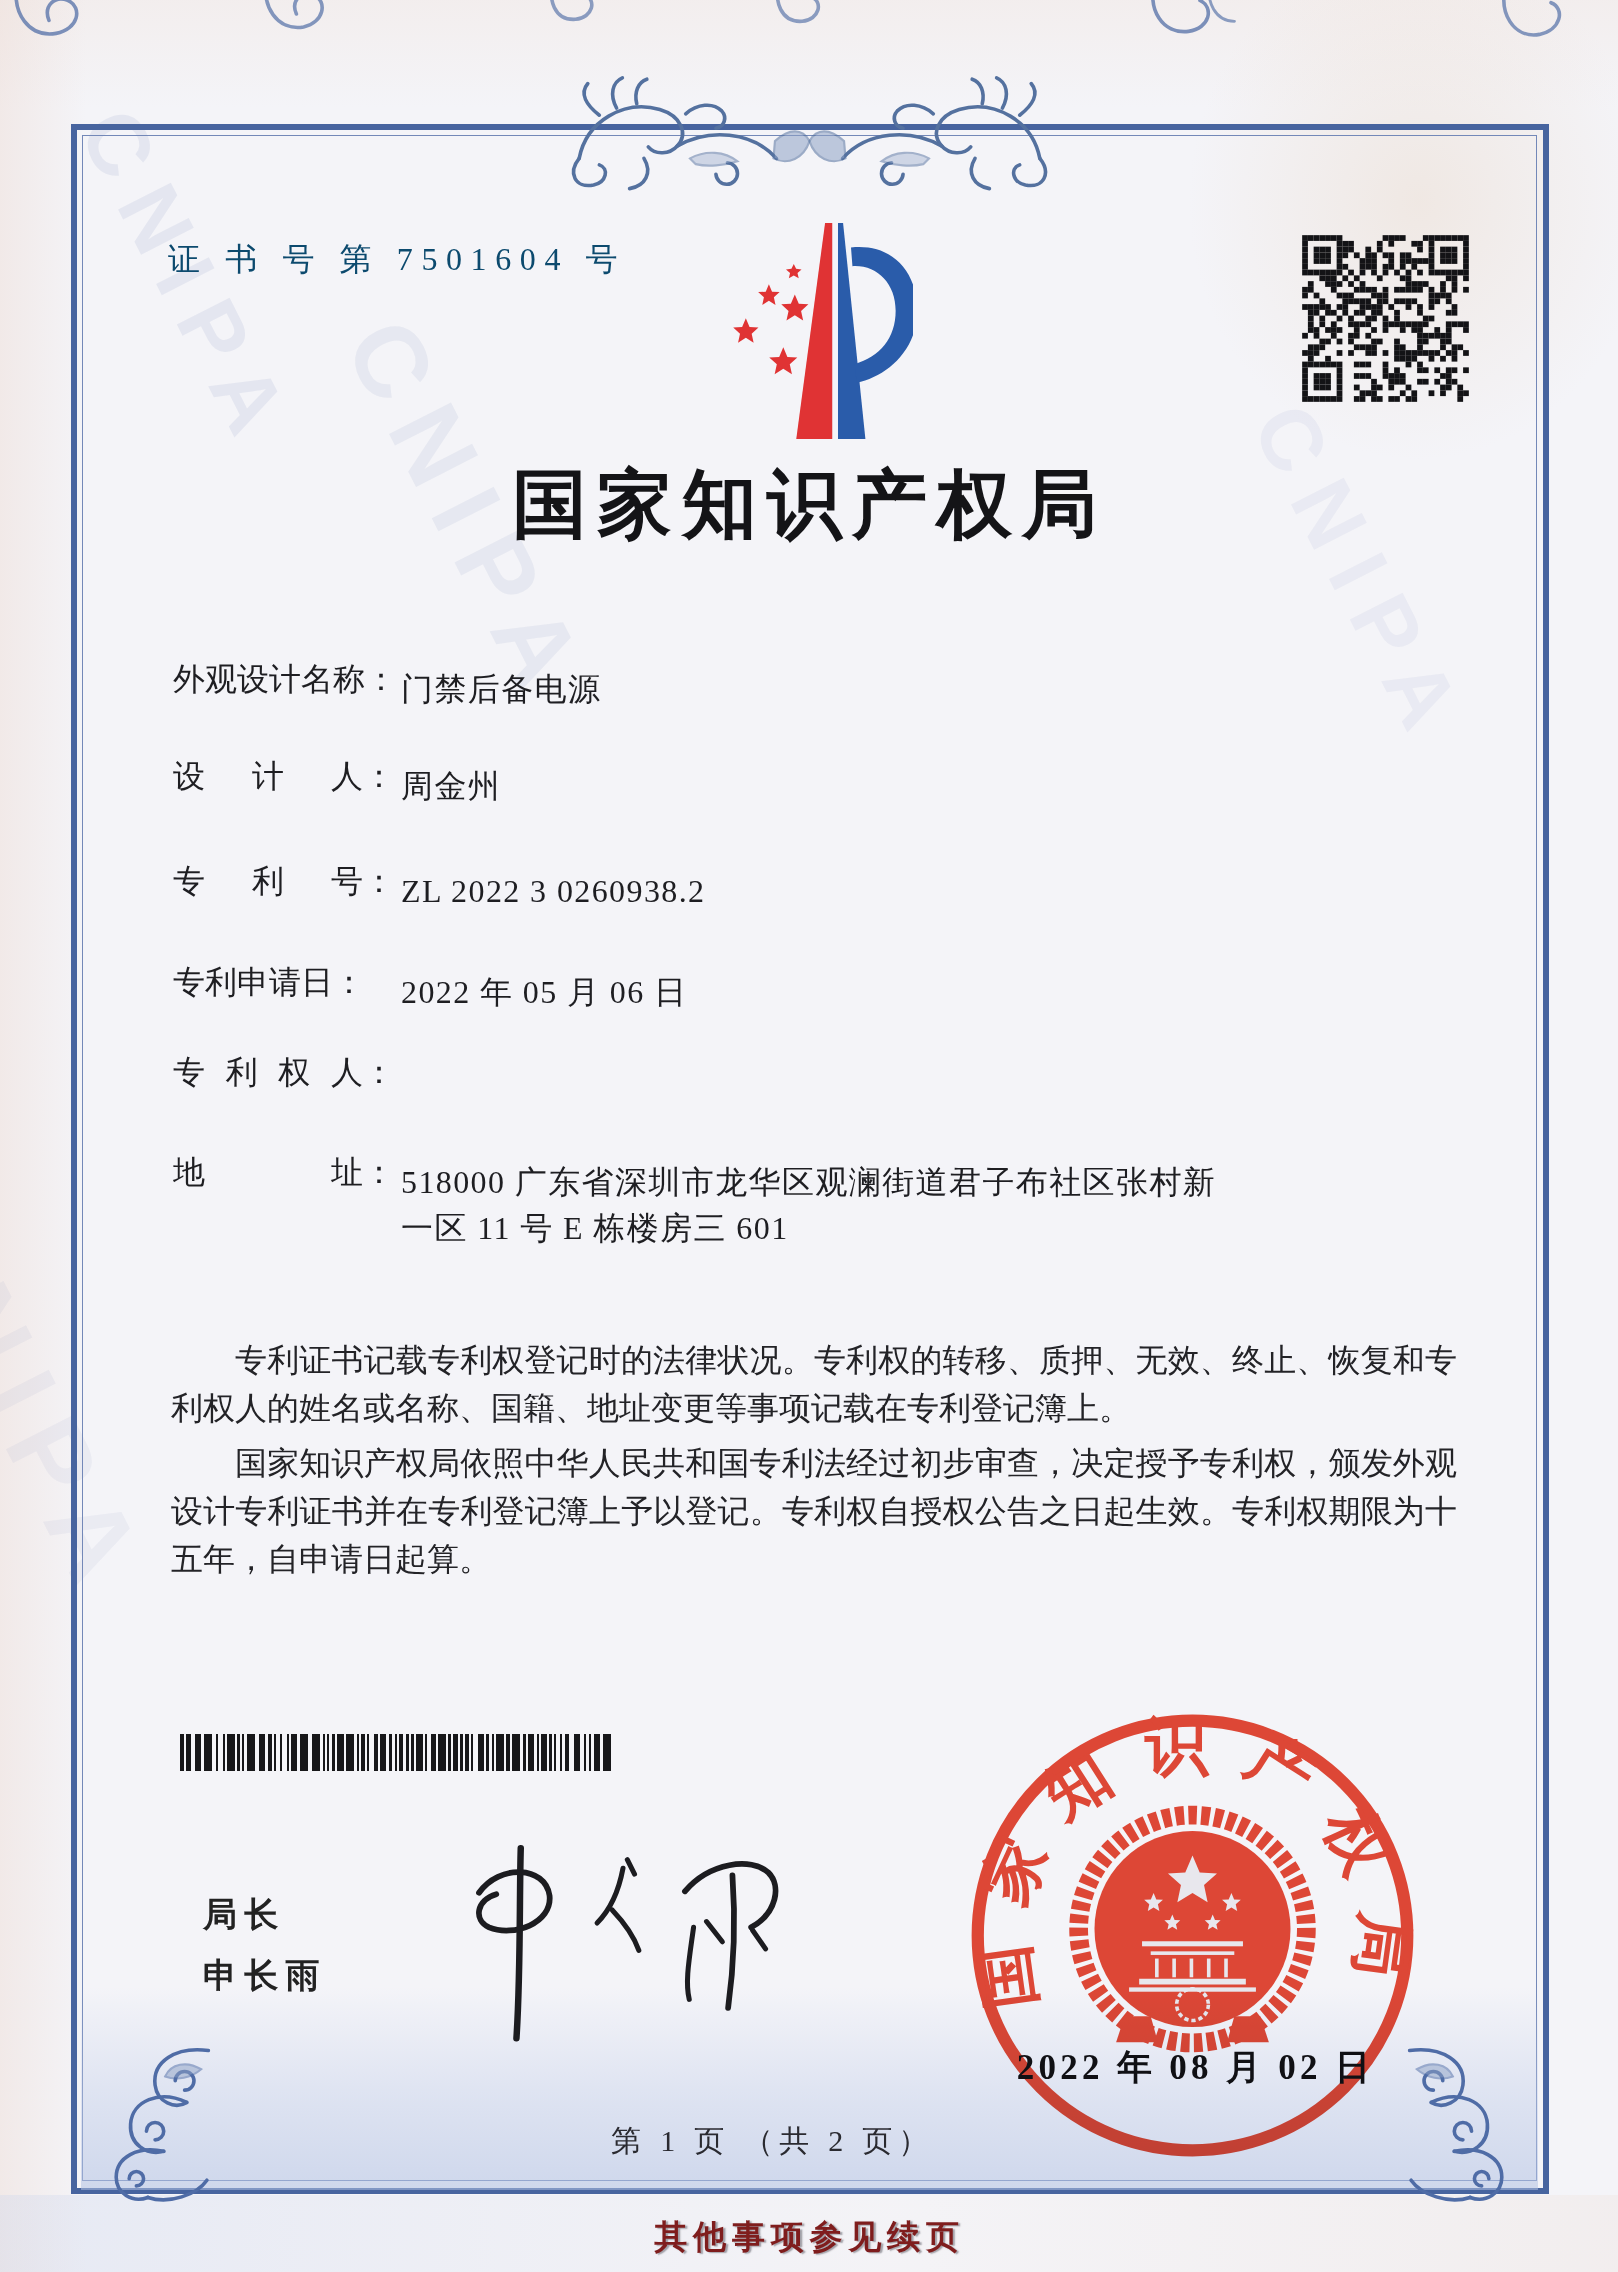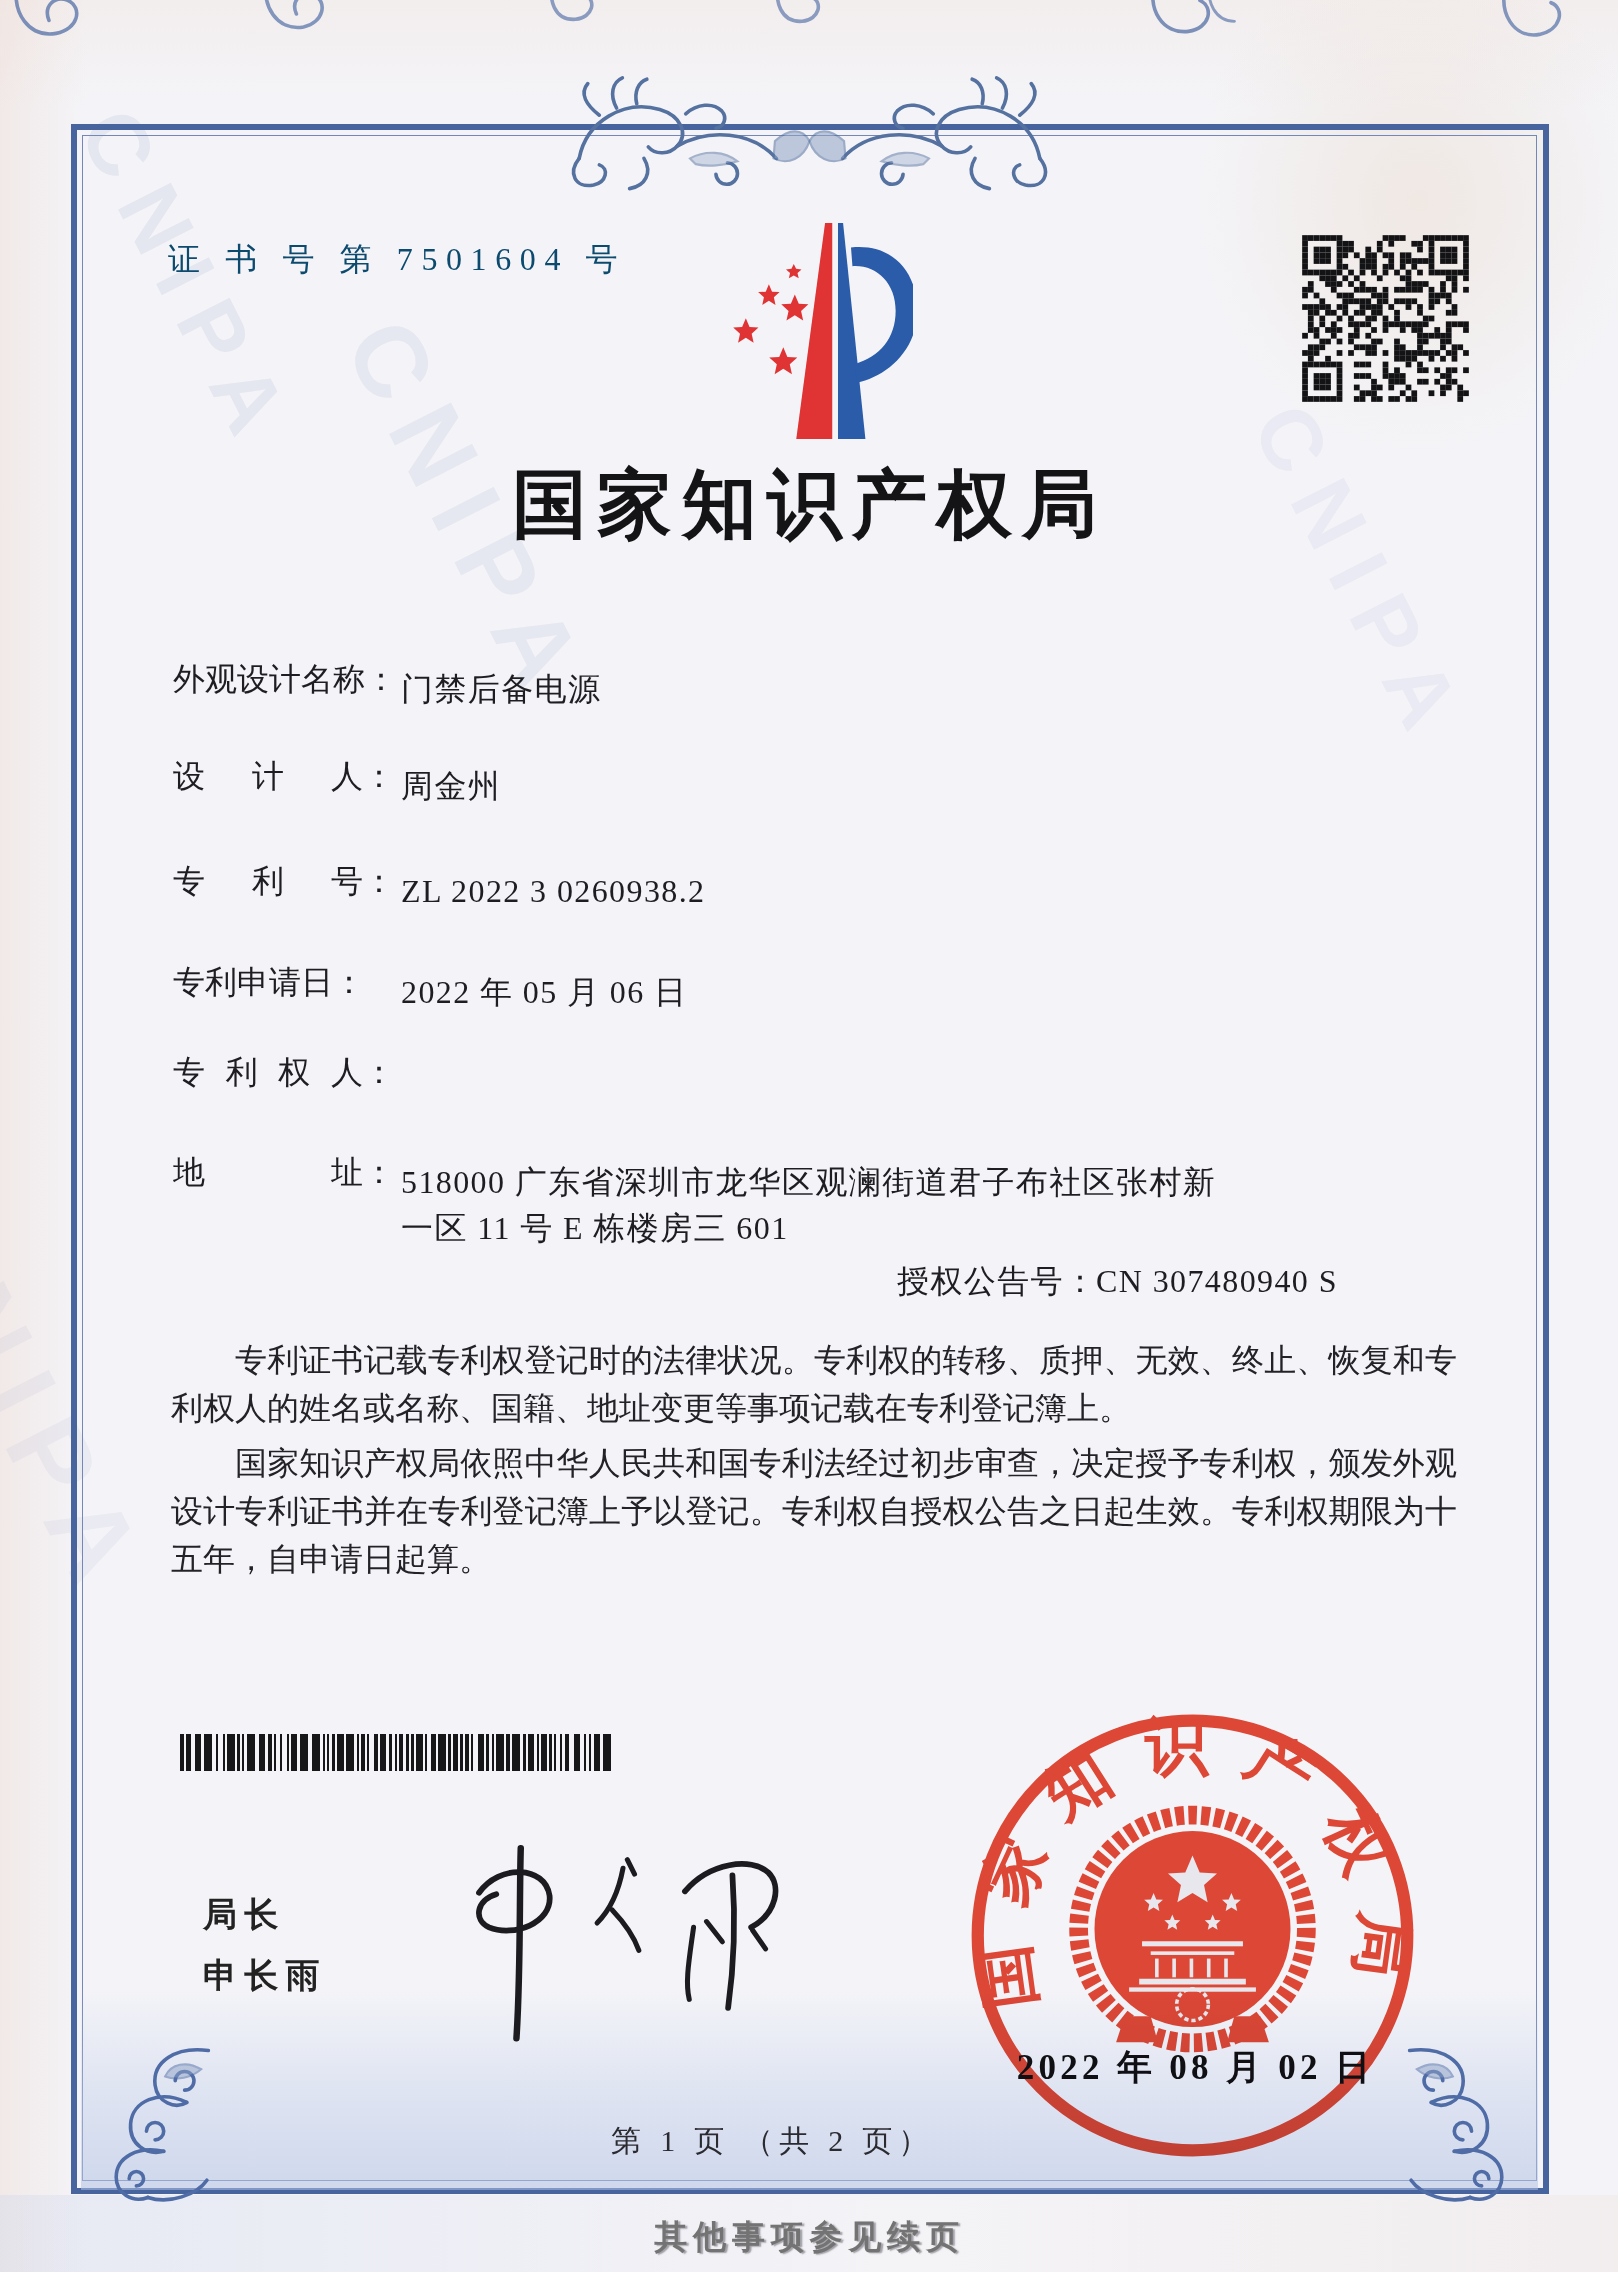--- a/index.html
+++ b/index.html
@@ -53,21 +53,21 @@
     font-family:"Liberation Sans","DejaVu Sans",sans-serif;color:#222;}
   .sig-svg{left:407px;top:1822px;}
   
   .seal{left:959px;top:1702px;width:467px;height:467px;mix-blend-mode:multiply;opacity:.95;}
   .seal-date{left:1001px;top:2044px;width:389px;text-align:center;font-size:35px;
     letter-spacing:4.3px;color:#101014;font-weight:bold;}
   
   .page-info{left:0;top:2121px;width:1619px;text-align:center;font-size:30px;letter-spacing:5.8px;
     color:#2a2a30;transform:translateX(-37px);}
   .cont-note{left:0;top:2215px;width:1619px;text-align:center;font-size:33px;letter-spacing:5.8px;
-    color:#737373;font-weight:bold;font-family:"Liberation Sans","DejaVu Sans",sans-serif;
+    color:#7f1d1d;font-weight:bold;font-family:"Liberation Sans","DejaVu Sans",sans-serif;
     text-shadow:2.2px 1.4px 1.4px rgba(60,60,70,.45);}
   .ornament{pointer-events:none;}
 </style>
 </head>
 <body data-name="patent-certificate-page">
 
 <div class="wash wash-top" data-name="scan-tint-top"></div>
 <div class="wash wash-topright" data-name="scan-tint-top-right"></div>
 <div class="wash wash-leftedge" data-name="scan-tint-left-edge"></div>
 
@@ -589,23 +589,20 @@
 </div>
 <div class="frow" style="top:1051px" data-name="field-row-patentee">
   <span class="flabel" data-name="field-label">专利权人</span><span class="fcolon" data-name="field-colon">：</span>
 </div>
 <div class="frow" style="top:1151px" data-name="field-row-address">
   <span class="flabel" data-name="field-label">地址</span><span class="fcolon" data-name="field-colon">：</span>
   <span class="fvalue" data-name="field-value">518000 广东省深圳市龙华区观澜街道君子布社区张村新
 一区 11 号 E 栋楼房三 601</span>
 </div>
 <div class="frow" style="top:1260px" data-name="field-row-grant">
-  <span class="grant-group2" data-name="grant-number-group">
-    <span class="fvalue2" data-name="field-label">授权公告号</span><span data-name="field-colon">：</span><span class="fvalue2" data-name="field-value">CN 307480940 S</span>
-  </span>
 </div>
 
 <div class="abs paras" data-name="legal-text-block">
   <p data-name="legal-paragraph">专利证书记载专利权登记时的法律状况。专利权的转移、质押、无效、终止、恢复和专利权人的姓名或名称、国籍、地址变更等事项记载在专利登记簿上。</p>
   <p data-name="legal-paragraph">国家知识产权局依照中华人民共和国专利法经过初步审查，决定授予专利权，颁发外观设计专利证书并在专利登记簿上予以登记。专利权自授权公告之日起生效。专利权期限为十五年，自申请日起算。</p>
 </div>
 
 <div id="barcode" class="abs barcode" data-name="barcode">
     <div data-name="barcode-bar" style="width: 4.3px; margin-right: 2.2px;"></div>
     <div data-name="barcode-bar" style="width: 4.3px; margin-right: 4.3px;"></div>

